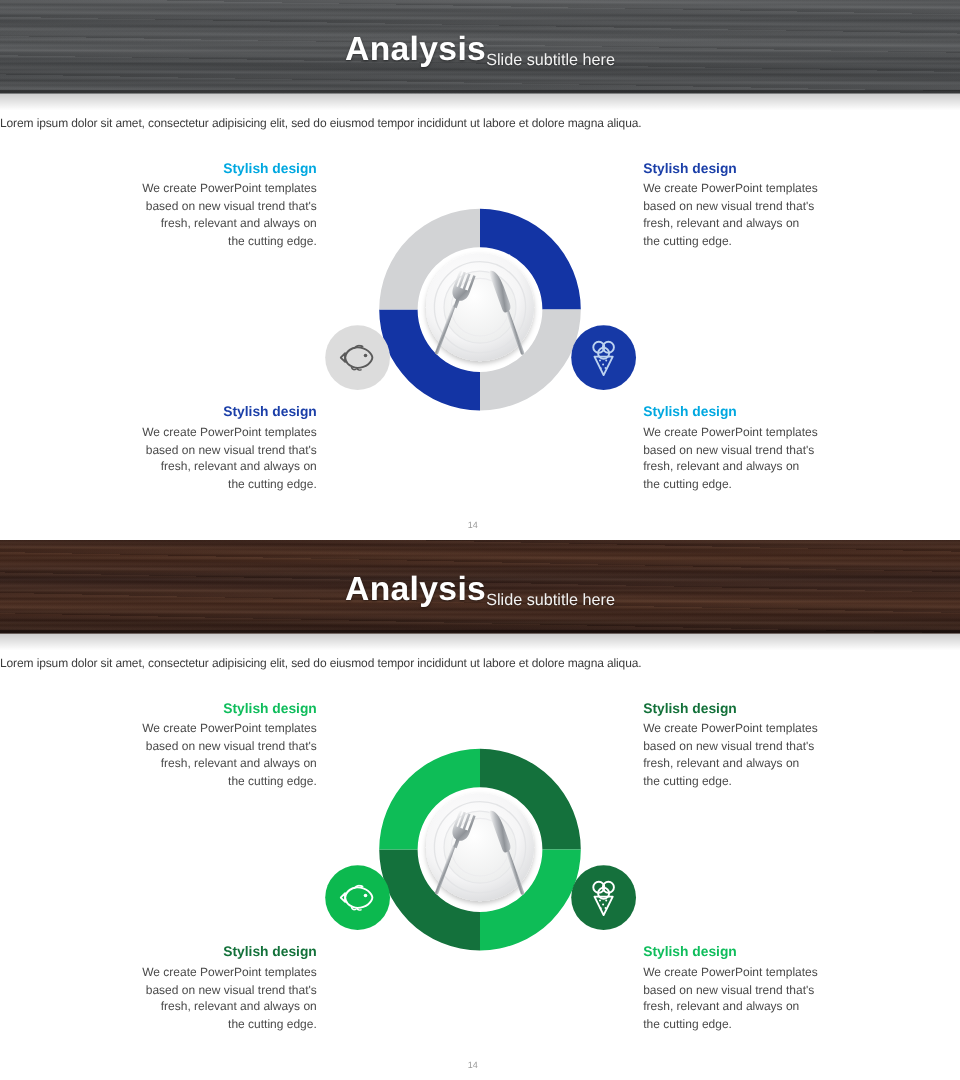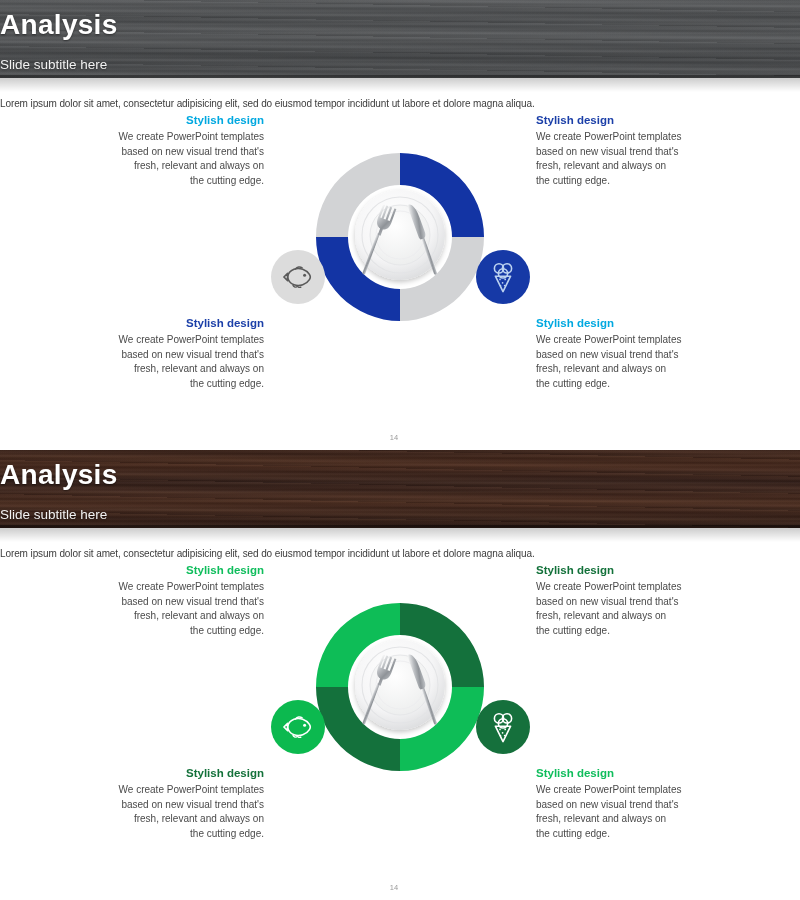--- a/index.html
+++ b/index.html
@@ -70,21 +70,22 @@
     position: absolute;
     left: 0; right: 0; bottom: 0;
     height: 3px;
     background: rgba(0,0,0,0.35);
   }
   .header-inner {
     position: relative;
     z-index: 3;
     height: 100%;
     display: flex;
-    flex-direction: column;
+    flex-direction: row;
+    align-items: center;
     justify-content: center;
     padding-top: 4px;
   }
   .slide-title {
     color: #ffffff;
     font-size: 28px;
     font-weight: bold;
     letter-spacing: 0.3px;
     line-height: 1.1;
     text-shadow: 0 1px 2px rgba(0,0,0,0.45);
@@ -109,20 +110,21 @@
     color: #3c3c3c;
     margin-top: 6px;
     letter-spacing: -0.1px;
   }
 
   
   .body-area {
     position: relative;
     width: 800px;
     height: 330px;
+    margin-top: 21px;
   }
 
   
   .tblock {
     position: absolute;
     width: 146px;
   }
   .tblock .th {
     font-size: 11.5px;
     font-weight: bold;

